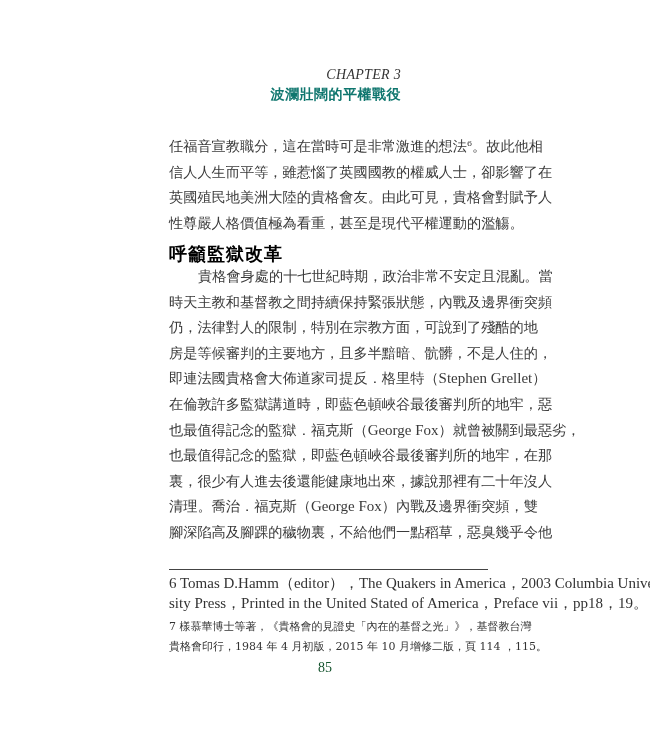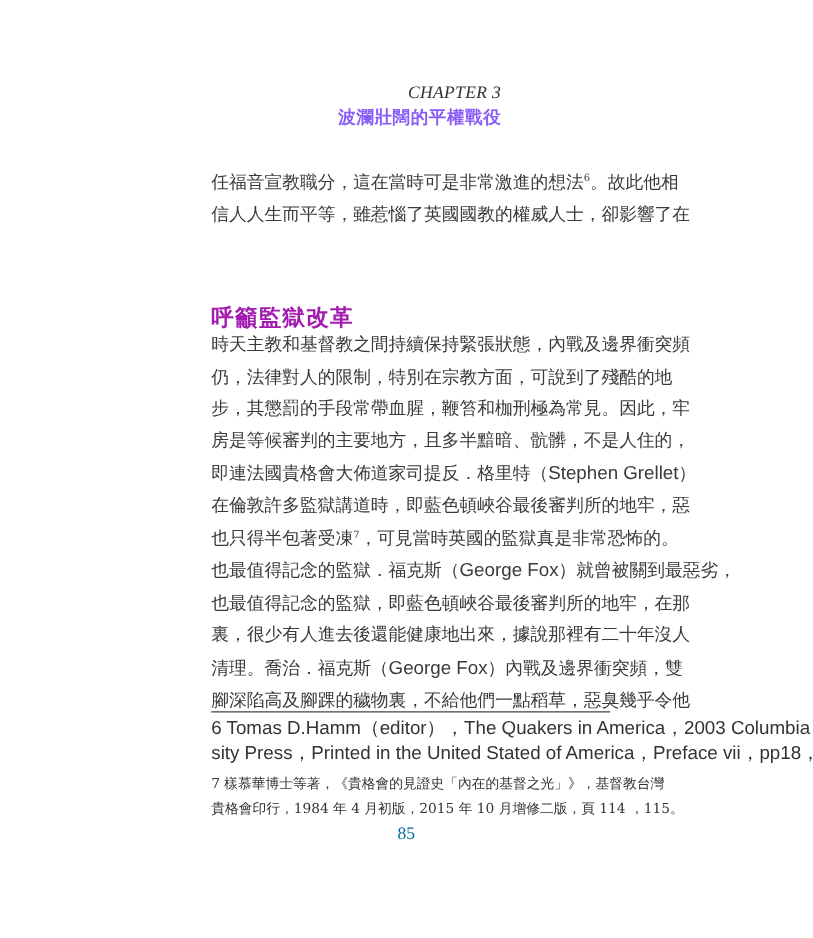--- a/index.html
+++ b/index.html
@@ -11,77 +11,78 @@
   }
   .page { position: absolute; left: 0; top: 0; width: 544px; height: 750px; }
   .running-head {
     position: absolute; right: 143px; top: 66px; text-align: right;
   }
   .chapter-label {
     font-family: "Liberation Serif", serif; font-style: italic;
     font-size: 14px; color: #333; line-height: 18px; letter-spacing: 0.3px;
   }
   .chapter-title {
-    font-size: 14px; font-weight: bold; color: #8b5cf6; line-height: 20px; letter-spacing: 0.5px;
+    font-size: 14px; font-weight: bold; color: #0f766e; line-height: 20px; letter-spacing: 0.5px;
   }
   .body-text {
     position: absolute; left: 169px; width: 338px;
     font-size: 14.2px; line-height: 25.6px; color: #3a3a3a;
     text-align: justify;
   }
   .para1 { top: 134px; }
   .section-heading {
     position: absolute; left: 169px; top: 242px;
-    font-size: 18px; font-weight: bold; color: #a21caf; letter-spacing: 1px;
+    font-size: 18px; font-weight: bold; color: #000000; letter-spacing: 1px;
   }
   .para2 { top: 264px; }
   .line { display: block; white-space: nowrap; }
   .indent { padding-left: 29px; }
   sup { font-size: 8px; vertical-align: 5px; line-height: 0; }
-  .latin { font-family: Liberation Sans, sans-serif; font-size: 15px; }
+  .latin { font-family: Liberation Serif, serif; font-size: 15px; }
   .divider {
     position: absolute; left: 169px; top: 569px; width: 319px; height: 0;
     border-top: 1.5px solid #444;
   }
   .footnotes {
     position: absolute; left: 169px; top: 573px; width: 345px;
     font-size: 11px; line-height: 20px; color: #333;
   }
   .fn-line { display: block; white-space: nowrap; }
   .fn-gap { height: 4px; }
   .page-number {
     position: absolute; left: 0; width: 650px; top: 660px; text-align: center;
-    font-family: "Liberation Serif", serif; font-size: 14px; color: #0369a1;
+    font-family: "Liberation Serif", serif; font-size: 14px; color: #14532d;
   }
 </style>
 </head>
 <body>
 
 <div class="page">
 
   <div class="running-head">
     <div class="chapter-label">CHAPTER 3</div>
     <div class="chapter-title">波瀾壯闊的平權戰役</div>
   </div>
 
   <div class="body-text para1">
     <span class="line"><span>任福音宣教職分，這在當時可是非常激進的想法</span><sup>6</sup><span>。故此他相</span></span>
     <span class="line">信人人生而平等，雖惹惱了英國國教的權威人士，卻影響了在</span>
+    <span class="line">英國殖民地美洲大陸的貴格會友。由此可見，貴格會對賦予人</span>
+    <span class="line">性尊嚴人格價值極為看重，甚至是現代平權運動的濫觴。</span>
   </div>
 
   <div class="section-heading">呼籲監獄改革</div>
 
   <div class="body-text para2">
+    <span class="line indent">貴格會身處的十七世紀時期，政治非常不安定且混亂。當</span>
     <span class="line">時天主教和基督教之間持續保持緊張狀態，內戰及邊界衝突頻</span>
     <span class="line">仍，法律對人的限制，特別在宗教方面，可說到了殘酷的地</span>
-    <span class="line">步，其懲罰的手段常帶血腥，鞭笞和枷刑極為常見。因此，牢</span>
     <span class="line">房是等候審判的主要地方，且多半黯暗、骯髒，不是人住的，</span>
     <span class="line"><span>即連法國貴格會大佈道家司提反．格里特（</span><span class="latin">Stephen Grellet</span><span>）</span></span>
     <span class="line">在倫敦許多監獄講道時，即藍色頓峽谷最後審判所的地牢，惡</span>
-    <span class="line"><span>也只得半包著受凍</span><sup>7</sup><span>，可見當時英國的監獄真是非常恐怖的。</span></span>
     <span class="line"><span>也最值得記念的監獄．福克斯（</span><span class="latin">George Fox</span><span>）就曾被關到最惡劣，</span></span>
     <span class="line">也最值得記念的監獄，即藍色頓峽谷最後審判所的地牢，在那</span>
     <span class="line">裏，很少有人進去後還能健康地出來，據說那裡有二十年沒人</span>
     <span class="line"><span>清理。喬治．福克斯（</span><span class="latin">George Fox</span><span>）內戰及邊界衝突頻，雙</span></span>
     <span class="line">腳深陷高及腳踝的穢物裏，不給他們一點稻草，惡臭幾乎令他</span>
   </div>
 
   <div class="divider"></div>
 
   <div class="footnotes">

